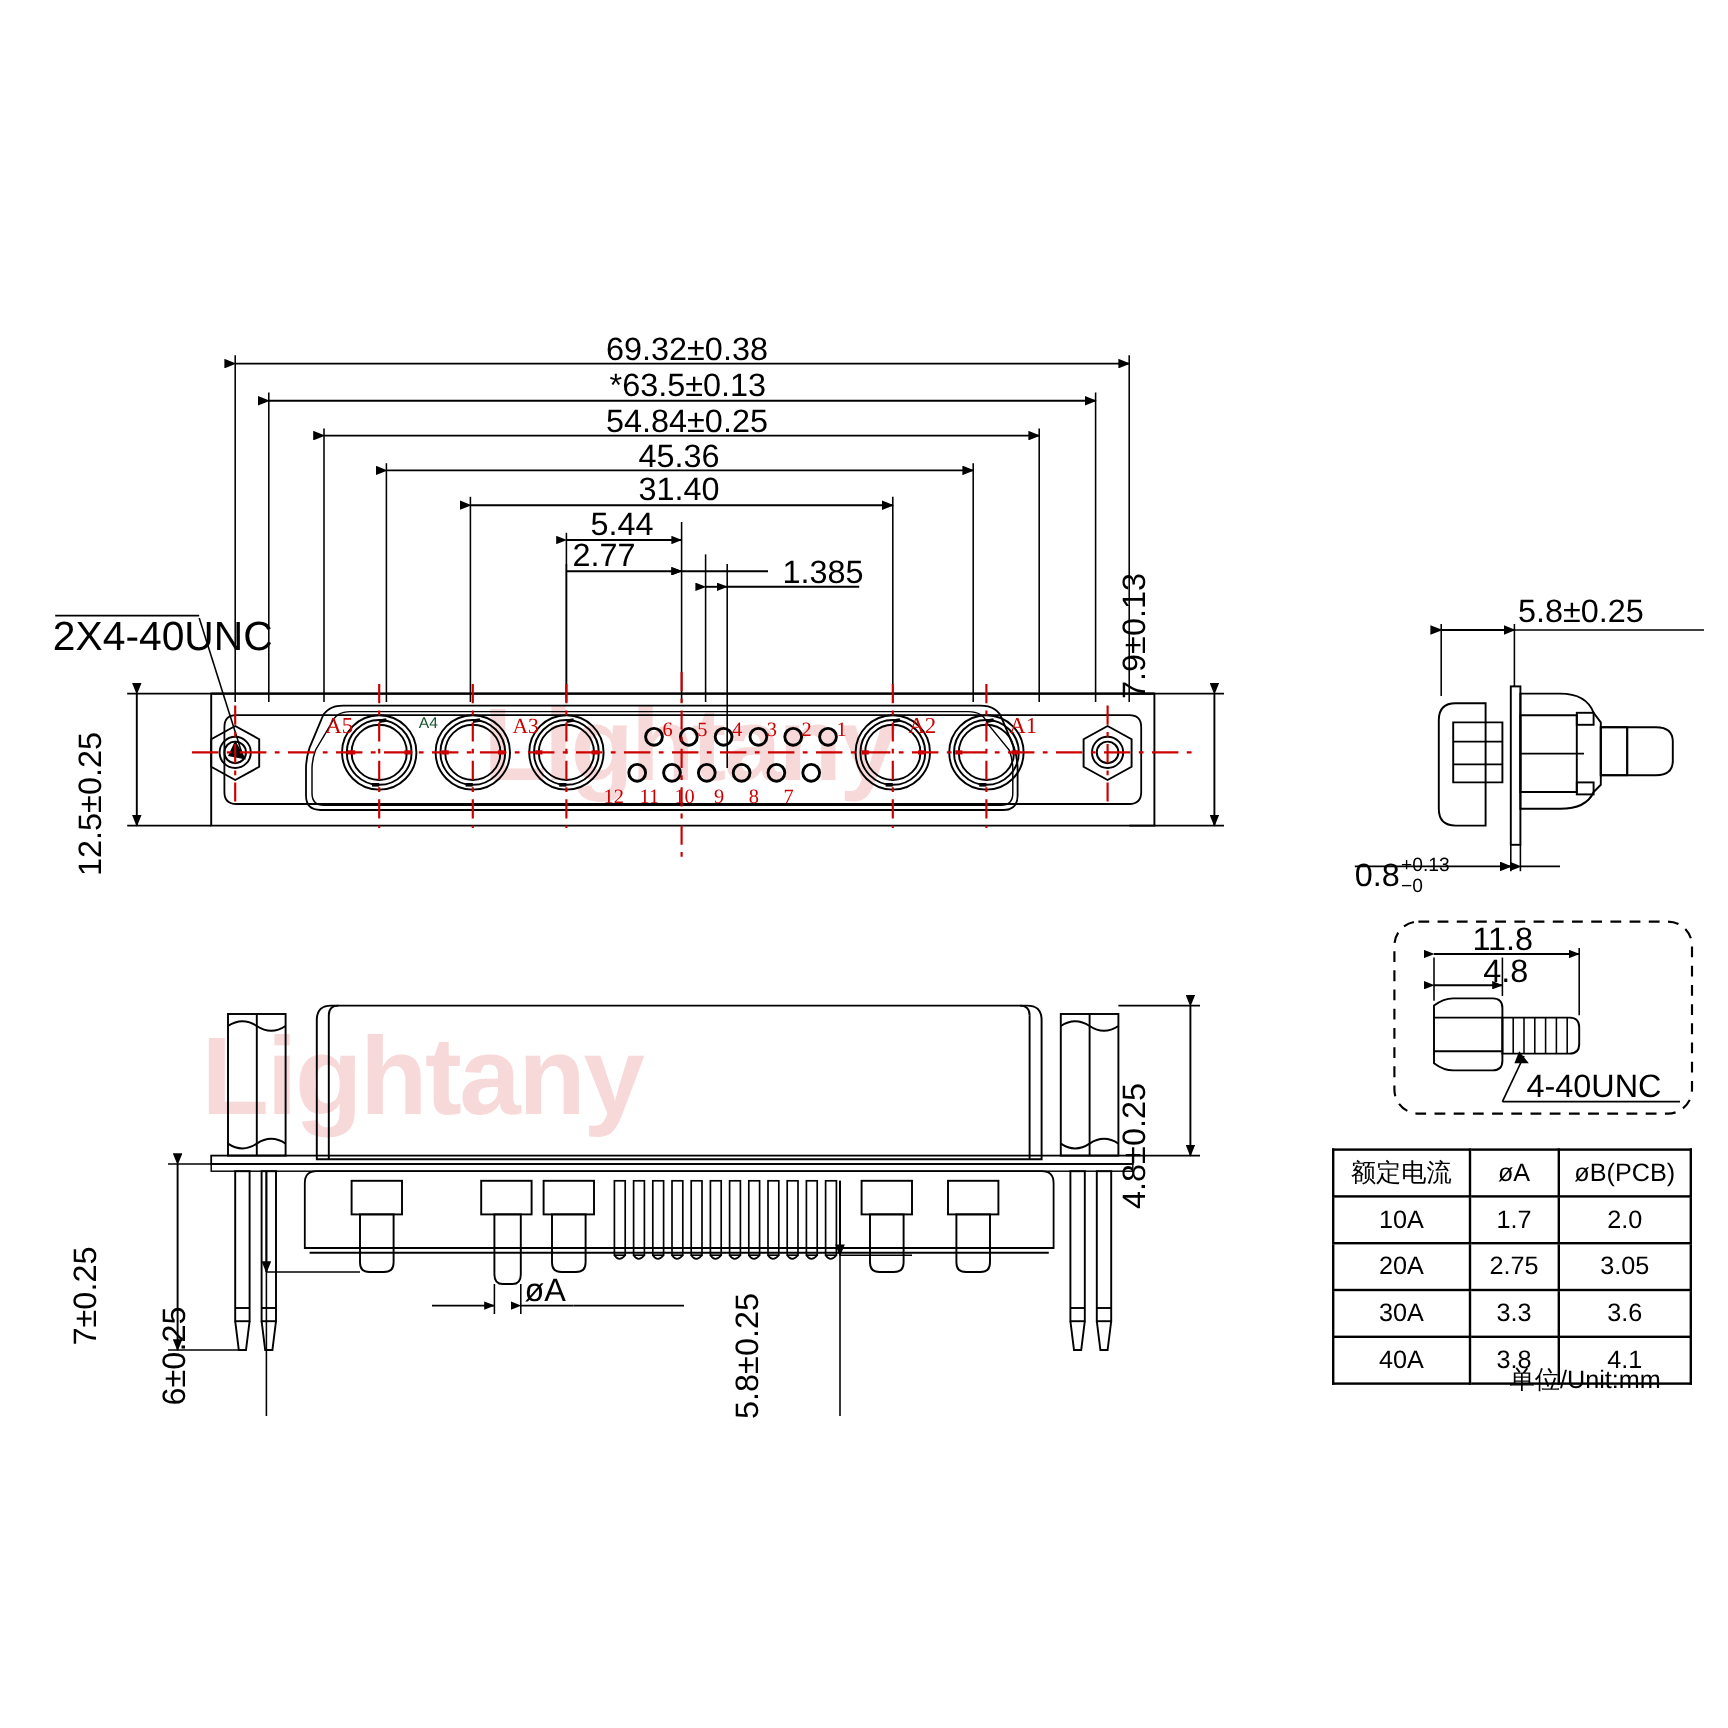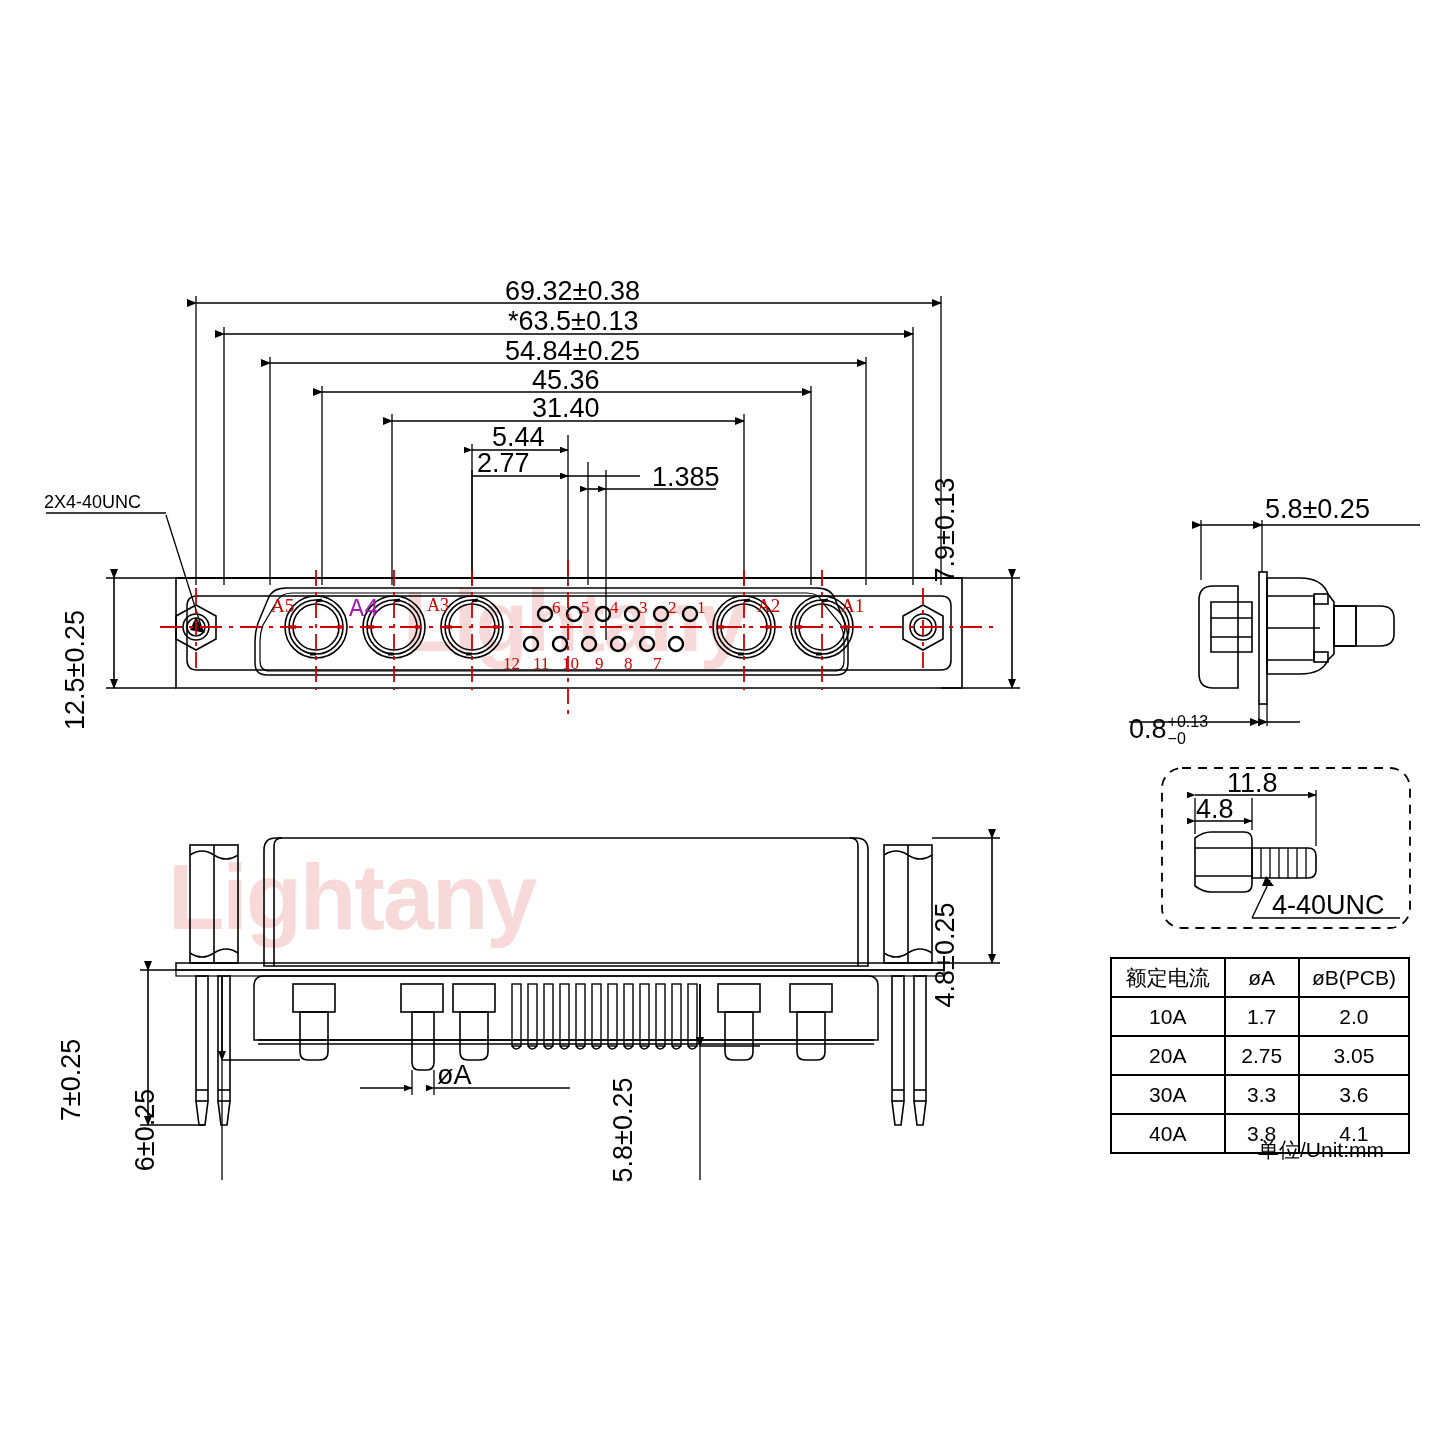--- a/index.html
+++ b/index.html
@@ -350,24 +350,24 @@
   <div style="position:absolute;left:532px;top:393px;font-size:27px;">31.40</div>
   <div style="position:absolute;left:492px;top:422px;font-size:27px;">5.44</div>
   <div style="position:absolute;left:477px;top:448px;font-size:27px;">2.77</div>
   <div style="position:absolute;left:652px;top:462px;font-size:27px;">1.385</div>
 
   <div style="position:absolute;left:30px;top:570px;width:140px;font-size:27px;
               transform:rotate(-90deg);transform-origin:100px 70px;text-align:center;">12.5±0.25</div>
   <div style="position:absolute;left:930px;top:460px;width:140px;font-size:27px;
               transform:rotate(-90deg);transform-origin:70px 70px;text-align:center;">7.9±0.13</div>
 
-  <div style="position:absolute;left:44px;top:492px;font-size:18px;text-align:right;">2X4-40UNC</div>
+  <div style="position:absolute;left:44px;top:512px;font-size:34px;text-align:right;">2X4-40UNC</div>
 
   <div style="position:absolute;left:271px;top:595px;font-size:19px;color:#cc0000;font-family:'Liberation Serif',serif;">A5</div>
-  <div style="position:absolute;left:349px;top:595px;font-size:25px;color:#a21caf;font-family:Liberation Mono, monospace;">A4</div>
+  <div style="position:absolute;left:349px;top:595px;font-size:13px;color:#14532d;font-family:Liberation Sans, sans-serif;">A4</div>
   <div style="position:absolute;left:427px;top:595px;font-size:18px;color:#cc0000;font-family:'Liberation Serif',serif;">A3</div>
   <div style="position:absolute;left:757px;top:595px;font-size:19px;color:#cc0000;font-family:'Liberation Serif',serif;">A2</div>
   <div style="position:absolute;left:841px;top:595px;font-size:19px;color:#cc0000;font-family:'Liberation Serif',serif;">A1</div>
 
   <div style="position:absolute;left:552px;top:598px;font-size:17px;color:#cc0000;font-family:'Liberation Serif',serif;">6</div>
   <div style="position:absolute;left:581px;top:598px;font-size:17px;color:#cc0000;font-family:'Liberation Serif',serif;">5</div>
   <div style="position:absolute;left:610px;top:598px;font-size:17px;color:#cc0000;font-family:'Liberation Serif',serif;">4</div>
   <div style="position:absolute;left:639px;top:598px;font-size:17px;color:#cc0000;font-family:'Liberation Serif',serif;">3</div>
   <div style="position:absolute;left:668px;top:598px;font-size:17px;color:#cc0000;font-family:'Liberation Serif',serif;">2</div>
   <div style="position:absolute;left:697px;top:598px;font-size:17px;color:#cc0000;font-family:'Liberation Serif',serif;">1</div>
@@ -391,21 +391,21 @@
               transform:rotate(-90deg);transform-origin:70px 70px;text-align:center;">7±0.25</div>
   <div style="position:absolute;left:130px;top:1055px;width:150px;font-size:27px;
               transform:rotate(-90deg);transform-origin:75px 75px;text-align:center;">6±0.25</div>
   <div style="position:absolute;left:608px;top:1050px;width:160px;font-size:27px;
               transform:rotate(-90deg);transform-origin:80px 80px;text-align:center;">5.8±0.25</div>
   <div style="position:absolute;left:930px;top:875px;width:160px;font-size:27px;
               transform:rotate(-90deg);transform-origin:80px 80px;text-align:center;">4.8±0.25</div>
   <div style="position:absolute;left:437px;top:1060px;font-size:27px;">øA</div>
 
   <div style="position:absolute;left:1227px;top:768px;font-size:27px;">11.8</div>
-  <div style="position:absolute;left:1196px;top:794px;font-size:27px;">4.8</div>
+  <div style="position:absolute;left:1196px;top:794px;font-size:27px;padding-left:40px;">4.8</div>
   <div style="position:absolute;left:1272px;top:890px;font-size:27px;">4-40UNC</div>
 
   <table class="tbl" style="left:1110px;top:957px;width:300px;border-radius:29px;">
     <tbody>
       <tr>
         <td class="hdr" style="width:120px;">额定电流</td>
         <td class="hdr" style="width:86px;">øA</td>
         <td class="hdr" style="width:112px;">øB(PCB)</td>
       </tr>
       <tr>

